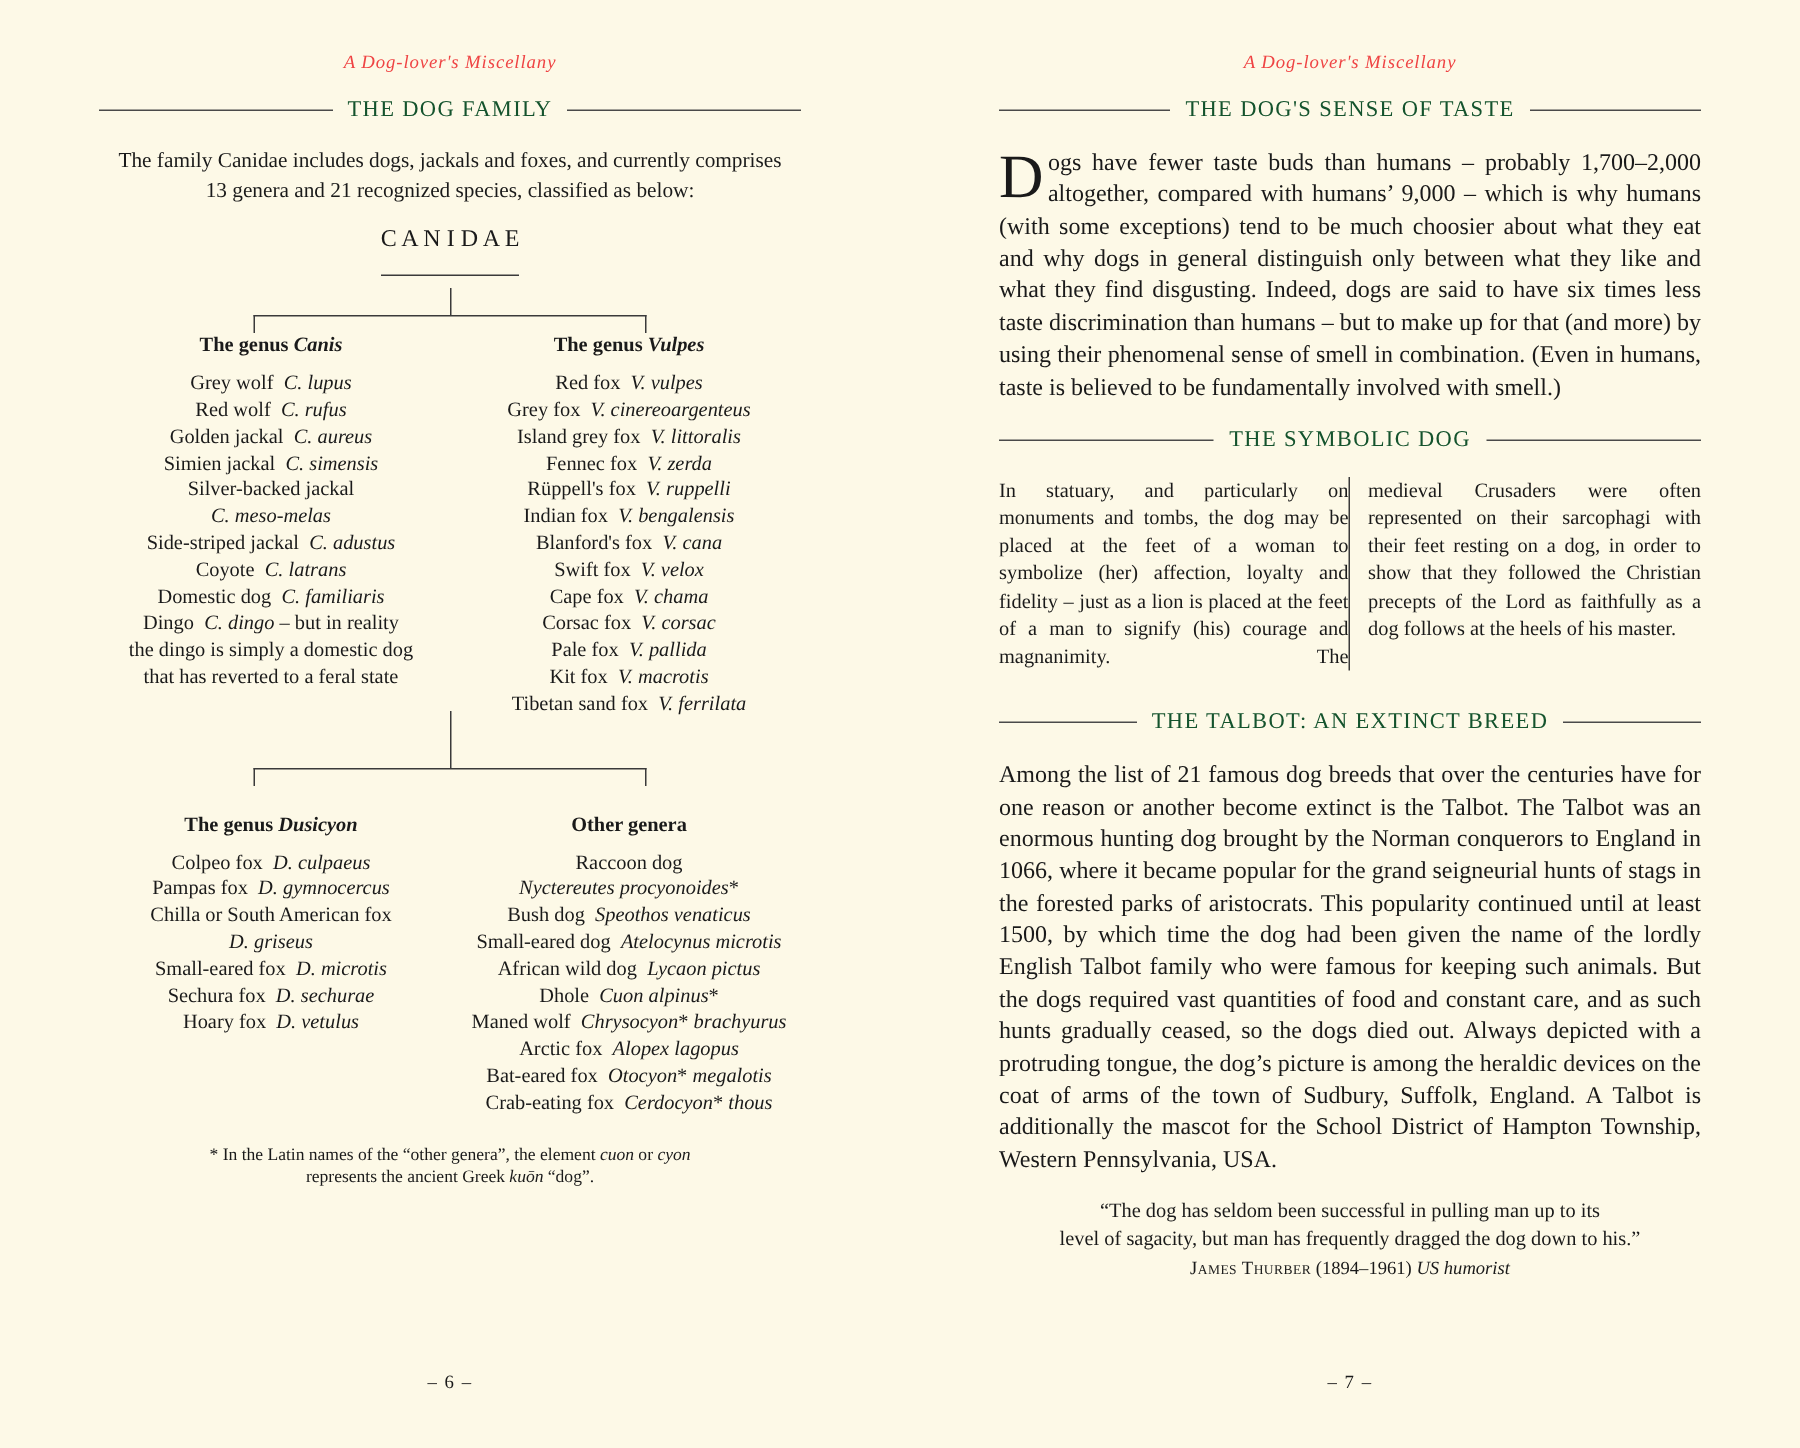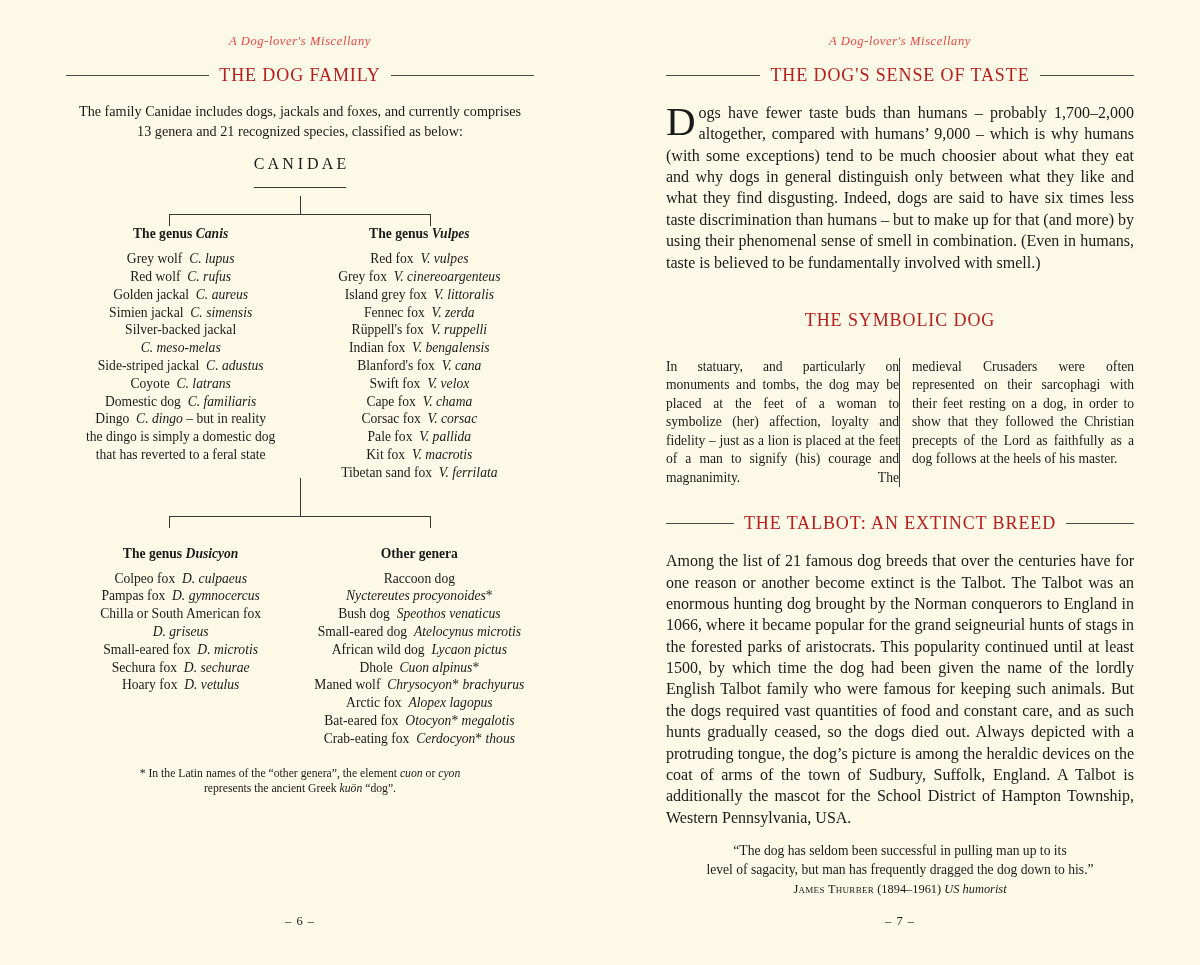--- a/index.html
+++ b/index.html
@@ -42,23 +42,23 @@
     gap: 10px;
     margin: 14px 0 16px 0;
   }
   .sec-head .rule {
     flex: 1 1 auto;
     height: 1px;
     background: #4a4a4a;
   }
   .sec-head .txt {
     flex: 0 0 auto;
-    font-size: 18px;
+    font-size: 15px;
     letter-spacing: 0.9px;
-    color: #b91c1c;
+    color: #14532d;
     white-space: nowrap;
   }
   .intro {
     text-align: center;
     font-size: 14.2px;
     line-height: 1.38;
     margin: 4px 10px 14px 10px;
   }
   .canidae-wrap {
     text-align: center;
@@ -330,21 +330,21 @@
 
     <div class="running-head">A Dog-lover's Miscellany</div>
 
     <div class="sec-head">
       <span class="rule"></span>
       <span class="txt">THE DOG'S SENSE OF TASTE</span>
       <span class="rule"></span>
     </div>
     <div class="body-text dropcap-para">Dogs have fewer taste buds than humans – probably 1,700–2,000 altogether, compared with humans’ 9,000 – which is why humans (with some exceptions) tend to be much choosier about what they eat and why dogs in general distinguish only between what they like and what they find disgusting. Indeed, dogs are said to have six times less taste discrimination than humans – but to make up for that (and more) by using their phenomenal sense of smell in combination. (Even in humans, taste is believed to be fundamentally involved with smell.)</div>
 
-    <div class="sec-head" style="margin-top:26px;flex-direction:column;">
+    <div class="sec-head" style="margin-top:16px;">
       <span class="rule"></span>
       <span class="txt">THE SYMBOLIC DOG</span>
       <span class="rule"></span>
     </div>
     <div class="two-col">
       <div class="c left">In statuary, and particularly on monuments and tombs, the dog may be placed at the feet of a woman to symbolize (her) affection, loyalty and fidelity – just as a lion is placed at the feet of a man to signify (his) courage and magnanimity. The</div>
       <div class="c right">medieval Crusaders were often represented on their sarcophagi with their feet resting on a dog, in order to show that they followed the Christian precepts of the Lord as faithfully as a dog follows at the heels of his master.</div>
     </div>
 
     <div class="sec-head" style="margin-top:26px;">

